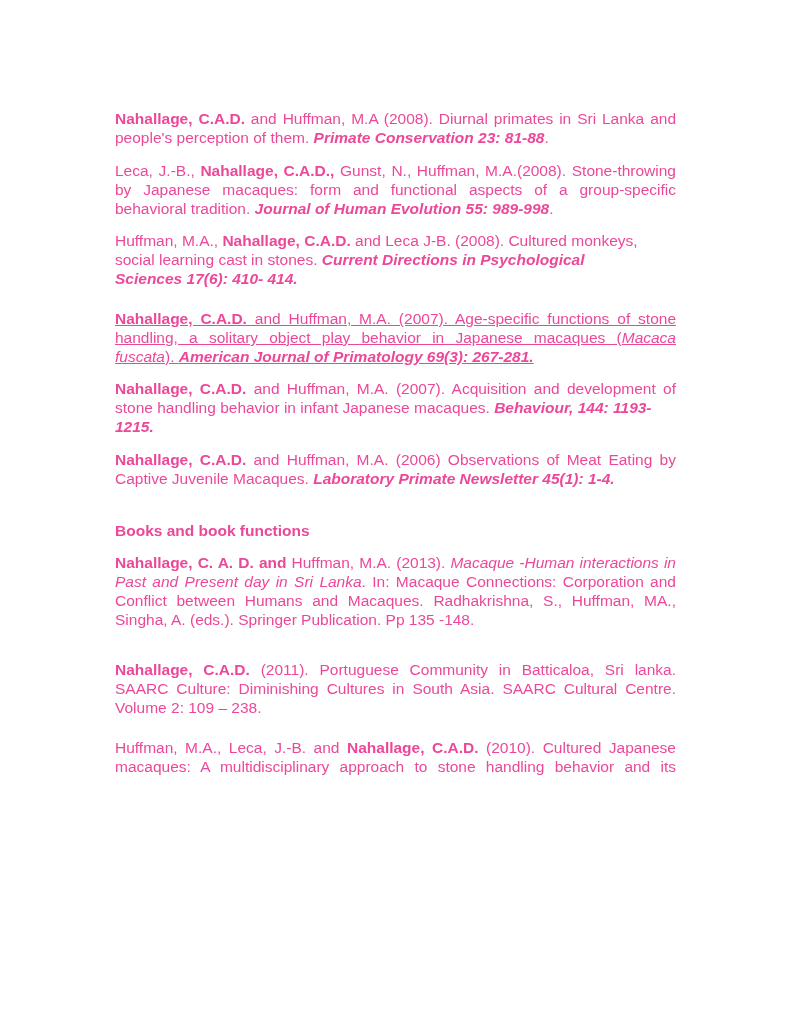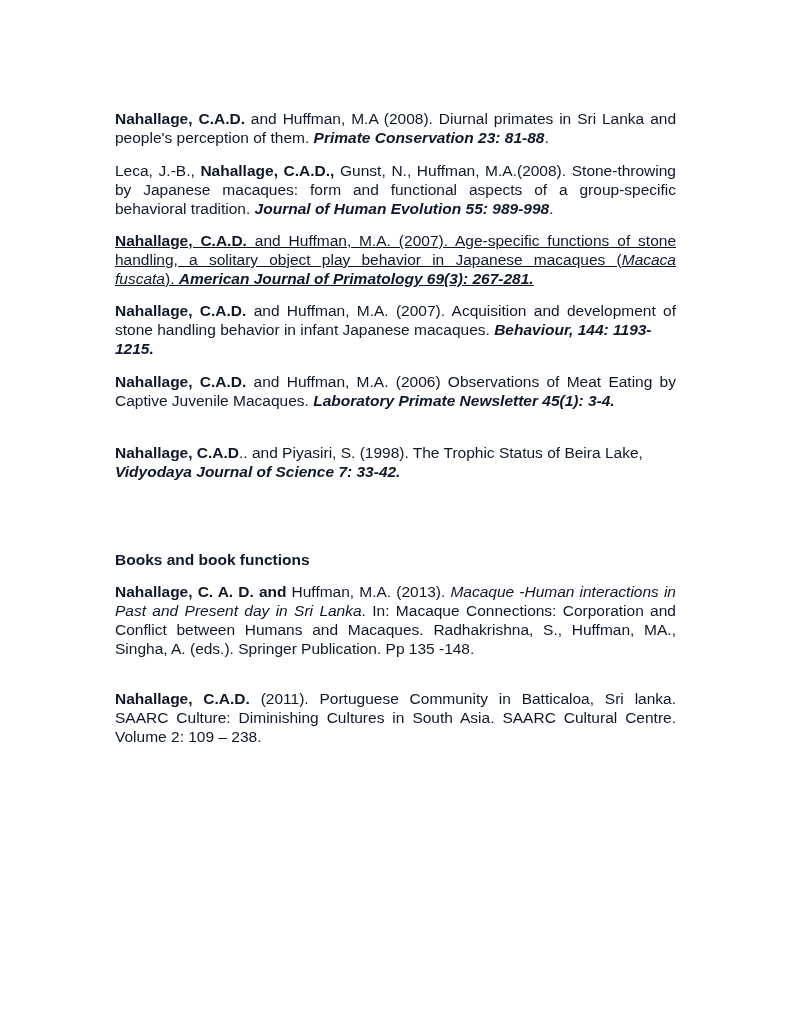--- a/index.html
+++ b/index.html
@@ -36,25 +36,26 @@
     font-weight: bold;
   }
   .run-n { font-weight: normal; font-style: normal; }
   .run-b { font-weight: bold;   font-style: normal; }
   .run-i { font-weight: normal; font-style: italic; }
   .run-bi { font-weight: bold;  font-style: italic; }
 </style>
 </head>
 <body>
 
-<div class="page" style="background: rgb(255, 255, 255); color: #0f172a;">
+<div class="page" style="background: rgb(255, 255, 255); color: #ec4899;">
   <div>
       <p class="para" style="margin-bottom: 14px;"><span class="run-b">Nahallage, C.A.D.</span><span class="run-n"> and Huffman, M.A (2008). Diurnal primates in Sri Lanka and people's perception of them. </span><span class="run-bi">Primate Conservation 23: 81-88</span><span class="run-n">.</span></p>
       <p class="para" style="margin-bottom: 13px;"><span class="run-n">Leca, J.-B., </span><span class="run-b">Nahallage, C.A.D.,</span><span class="run-n"> Gunst, N., Huffman, M.A.(2008). Stone-throwing by Japanese macaques: form and functional aspects of a group-specific behavioral tradition. </span><span class="run-bi">Journal of Human Evolution 55: 989-998</span><span class="run-n">.</span></p>
+      <p class="para left" style="margin-bottom: 21px;"><span class="run-n">Huffman, M.A., </span><span class="run-b">Nahallage, C.A.D.</span><span class="run-n"> and Leca J-B. (2008). Cultured monkeys, social learning cast in stones. </span><span class="run-bi">Current Directions in Psychological</span><br><span class="run-bi">Sciences 17(6): 410- 414.</span></p>
       <p class="para" style="margin-bottom: 13px; text-decoration: underline;"><span class="run-b">Nahallage, C.A.D.</span><span class="run-n"> and Huffman, M.A. (2007). Age-specific functions of stone handling, a solitary object play behavior in Japanese macaques (</span><span class="run-i">Macaca fuscata</span><span class="run-n">). </span><span class="run-bi">American Journal of Primatology 69(3): 267-281.</span></p>
       <p class="para" style="margin-bottom: 14px;"><span class="run-b">Nahallage, C.A.D.</span><span class="run-n"> and Huffman, M.A. (2007). Acquisition and development of stone handling behavior in infant Japanese macaques. </span><span class="run-bi">Behaviour, 144: 1193-</span><br><span class="run-bi">1215.</span></p>
-      <p class="para" style="margin-bottom: 33px;"><span class="run-b">Nahallage, C.A.D.</span><span class="run-n"> and Huffman, M.A. (2006) Observations of Meat Eating by Captive Juvenile Macaques. </span><span class="run-bi">Laboratory Primate Newsletter 45(1): 3-4.</span></p>
-      <p class="para left" style="margin-bottom: 69px;"><span class="run-b">Nahallage, C.A.D</span><span class="run-n">.. and Piyasiri, S. (1998). The Trophic Status of Beira Lake, </span><span class="run-bi">Vidyodaya Journal of Science 7: 33-42.</span></p>
+      <p class="para" style="margin-bottom: 33px;"><span class="run-b">Nahallage, C.A.D.</span><span class="run-n"> and Huffman, M.A. (2006) Observations of Meat Eating by Captive Juvenile Macaques. </span><span class="run-bi">Laboratory Primate Newsletter 45(1): 1-4.</span></p>
       <p class="para heading" style="margin-bottom: 13px;"><span class="run-b">Books and book functions</span></p>
       <p class="para" style="margin-bottom: 31px;"><span class="run-b">Nahallage, C. A. D. and</span><span class="run-n"> Huffman, M.A. (2013). </span><span class="run-i">Macaque -Human interactions in Past and Present day in Sri Lanka</span><span class="run-n">. In: Macaque Connections: Corporation and Conflict between Humans and Macaques. Radhakrishna, S., Huffman, MA., Singha, A. (eds.). Springer Publication. Pp 135 -148.</span></p>
       <p class="para" style="margin-bottom: 21px;"><span class="run-b">Nahallage, C.A.D.</span><span class="run-n"> (2011). Portuguese Community in Batticaloa, Sri lanka. SAARC Culture: Diminishing Cultures in South Asia. SAARC Cultural Centre. Volume 2: 109 – 238.</span></p>
+      <p class="para justify-all" style="margin-bottom: 0px;"><span class="run-n">Huffman, M.A., Leca, J.-B. and </span><span class="run-b">Nahallage, C.A.D.</span><span class="run-n"> (2010). Cultured Japanese macaques: A multidisciplinary approach to stone handling behavior and its</span></p>
     </div>
 </div>
 
 </body></html>

